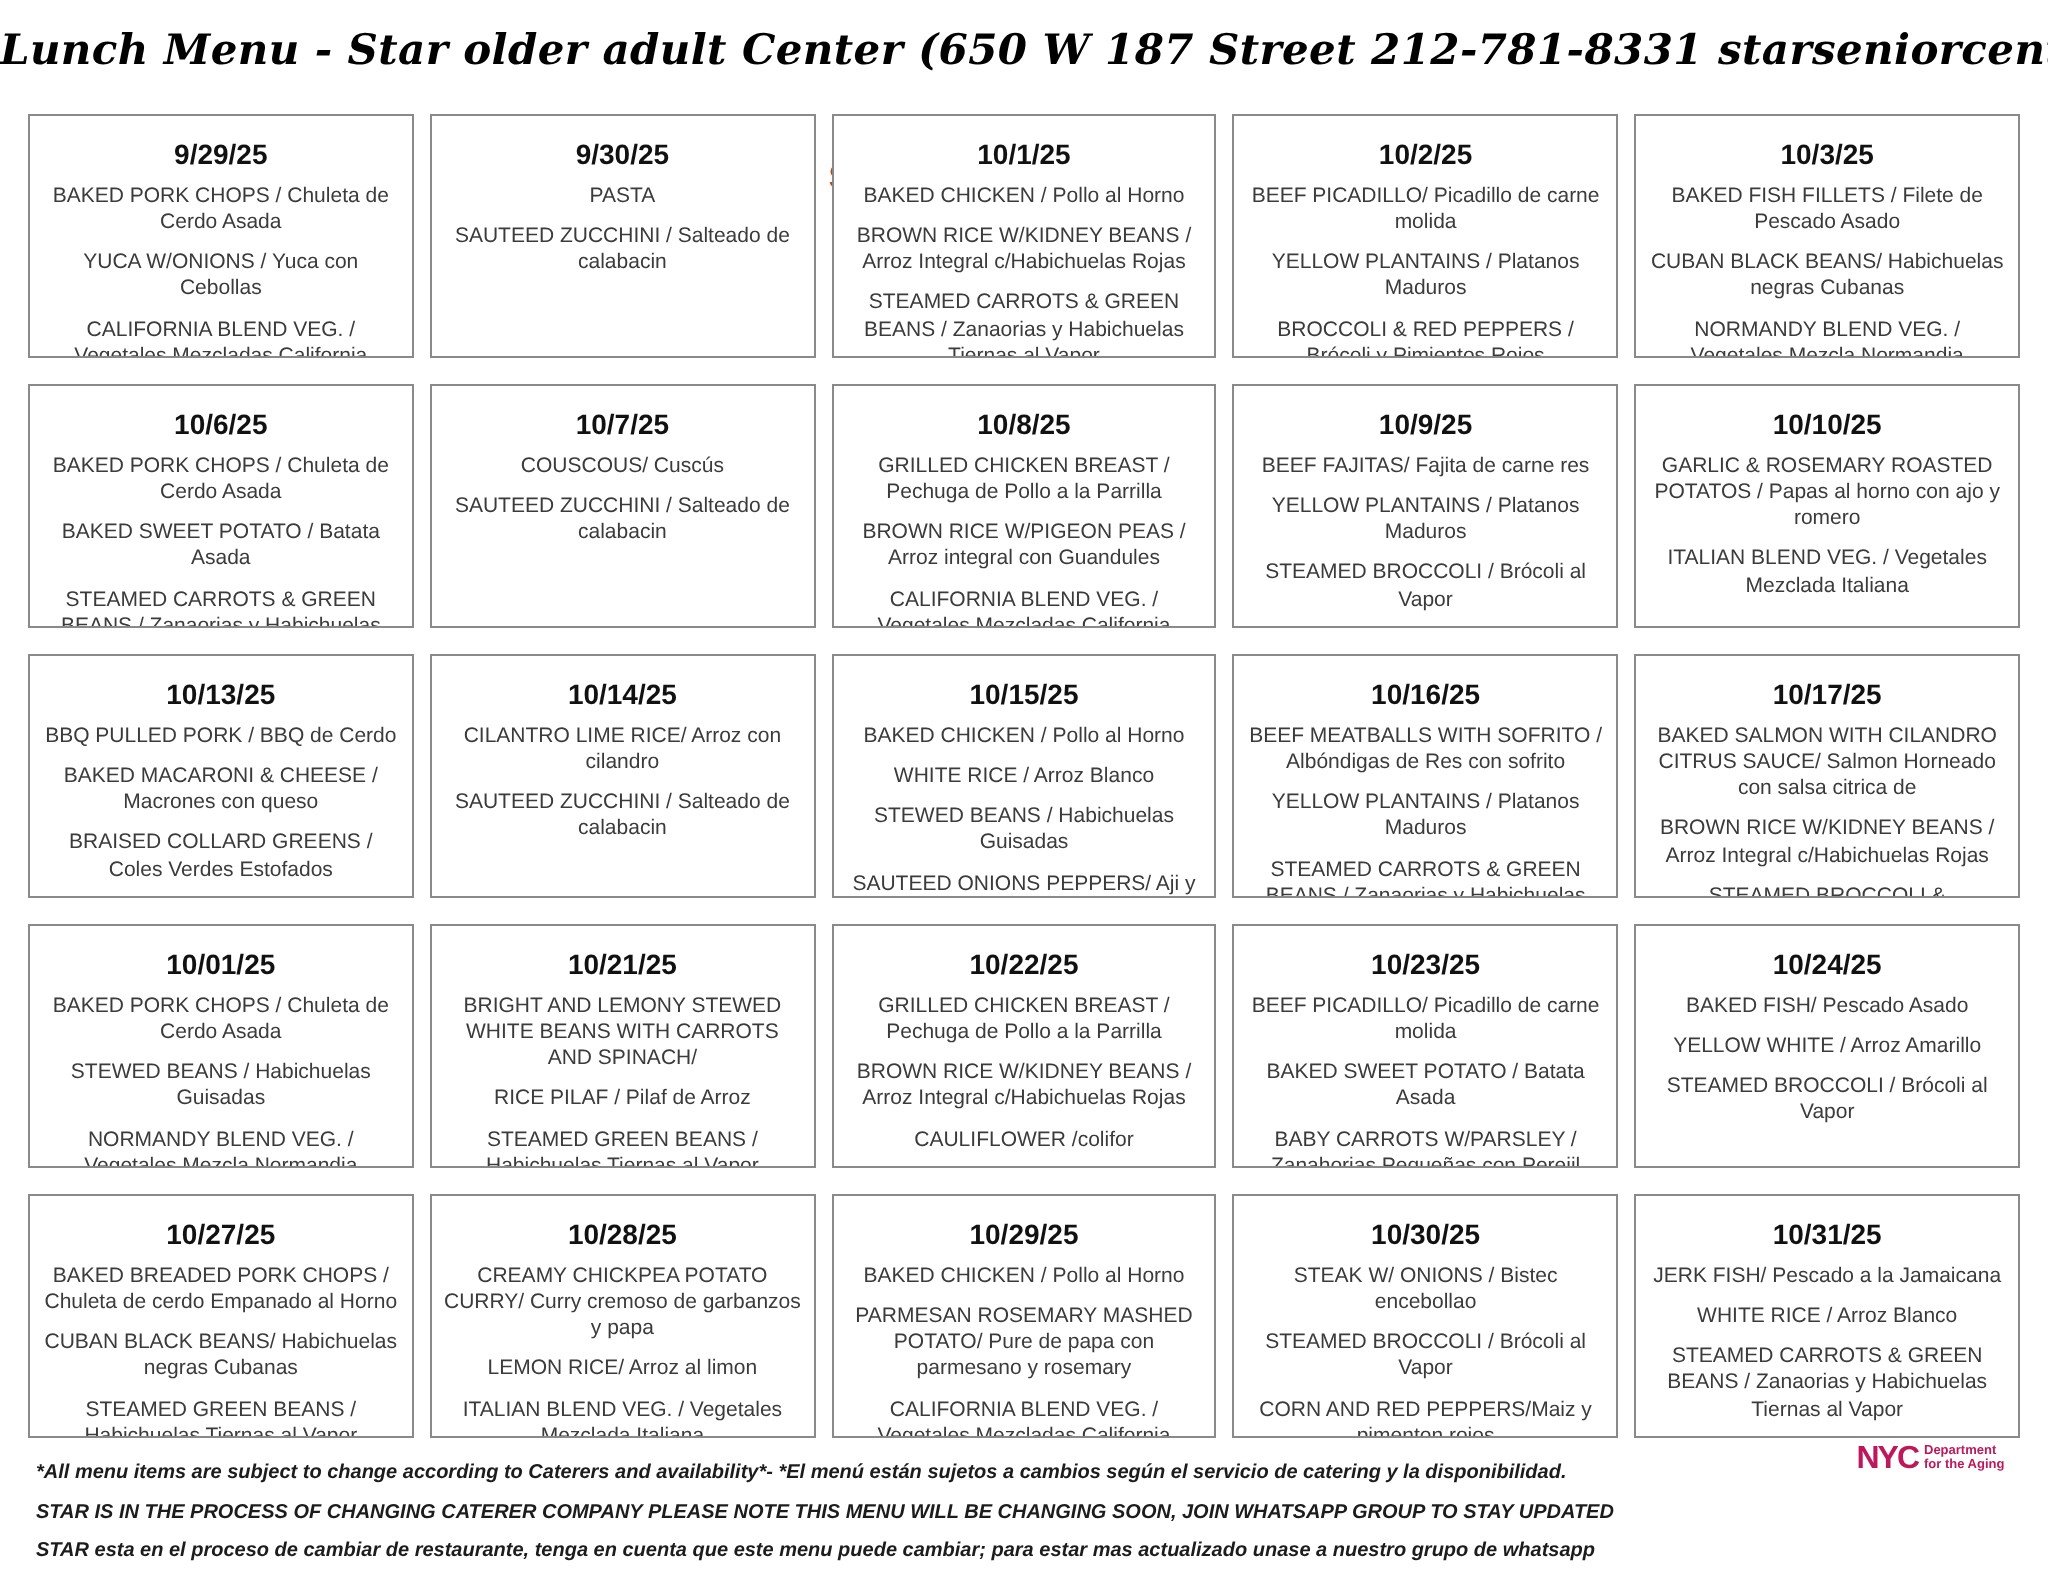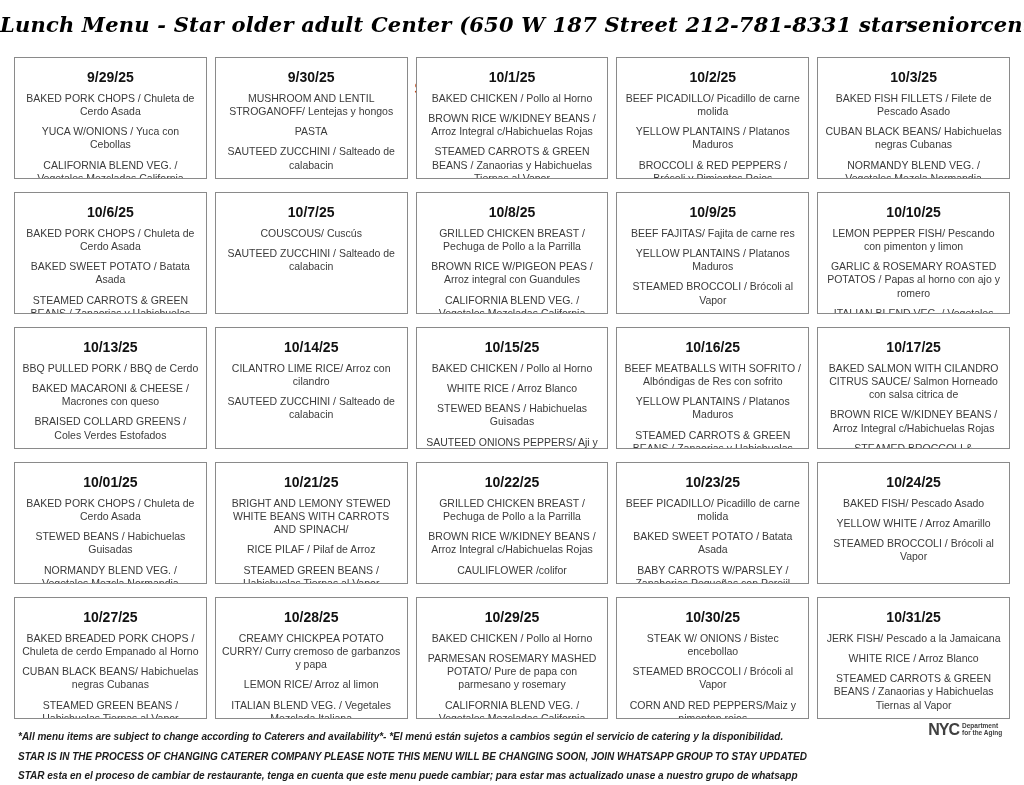--- a/index.html
+++ b/index.html
@@ -69,21 +69,20 @@
 
   <div class="grid">
       <div class="cell">
         <div class="date">9/29/25</div>
         <p class="item">BAKED PORK CHOPS / Chuleta de Cerdo Asada</p>
         <p class="item">YUCA W/ONIONS / Yuca con Cebollas</p>
         <p class="item">CALIFORNIA BLEND VEG. / Vegetales Mezcladas California</p>
       </div>
       <div class="cell">
         <div class="date">9/30/25</div>
-        <p class="item">MUSHROOM AND LENTIL STROGANOFF/ Lentejas y hongos</p>
         <p class="item">PASTA</p>
         <p class="item">SAUTEED ZUCCHINI / Salteado de calabacin</p>
       </div>
       <div class="cell">
         <div class="date">10/1/25</div>
         <p class="item">BAKED CHICKEN / Pollo al Horno</p>
         <p class="item">BROWN RICE W/KIDNEY BEANS / Arroz Integral c/Habichuelas Rojas</p>
         <p class="item">STEAMED CARROTS &amp; GREEN BEANS / Zanaorias y Habichuelas Tiernas al Vapor</p>
       </div>
       <div class="cell">
@@ -116,21 +115,20 @@
         <p class="item">CALIFORNIA BLEND VEG. / Vegetales Mezcladas California</p>
       </div>
       <div class="cell">
         <div class="date">10/9/25</div>
         <p class="item">BEEF FAJITAS/ Fajita de carne res</p>
         <p class="item">YELLOW PLANTAINS / Platanos Maduros</p>
         <p class="item">STEAMED BROCCOLI / Brócoli al Vapor</p>
       </div>
       <div class="cell">
         <div class="date">10/10/25</div>
-        <p class="item">LEMON PEPPER FISH/ Pescando con pimenton y limon</p>
         <p class="item">GARLIC &amp; ROSEMARY ROASTED POTATOS / Papas al horno con ajo y romero</p>
         <p class="item">ITALIAN BLEND VEG. / Vegetales Mezclada Italiana</p>
       </div>
       <div class="cell">
         <div class="date">10/13/25</div>
         <p class="item">BBQ PULLED PORK / BBQ de Cerdo</p>
         <p class="item">BAKED MACARONI &amp; CHEESE / Macrones con queso</p>
         <p class="item">BRAISED COLLARD GREENS / Coles Verdes Estofados</p>
       </div>
       <div class="cell">
@@ -218,18 +216,18 @@
         <p class="item">STEAMED CARROTS &amp; GREEN BEANS / Zanaorias y Habichuelas Tiernas al Vapor</p>
       </div>
     </div>
 
   <div class="footer">
     <p>*All menu items are subject to change according to Caterers and availability*- *El menú están sujetos a cambios según el servicio de catering y la disponibilidad.</p>
     <p>STAR IS IN THE PROCESS OF CHANGING CATERER COMPANY PLEASE NOTE THIS MENU WILL BE CHANGING SOON, JOIN WHATSAPP GROUP TO STAY UPDATED</p>
     <p>STAR esta en el proceso de cambiar de restaurante, tenga en cuenta que este menu puede cambiar; para estar mas actualizado unase a nuestro grupo de whatsapp</p>
   </div>
 
-  <div class="nyc-logo" style="color: #404040;">
+  <div class="nyc-logo" style="color: #be185d;">
     <span class="nyc-mark">NYC</span>
     <span class="nyc-agency">Department for the Aging</span>
   </div>
 
 </div>
 
 </body></html>

